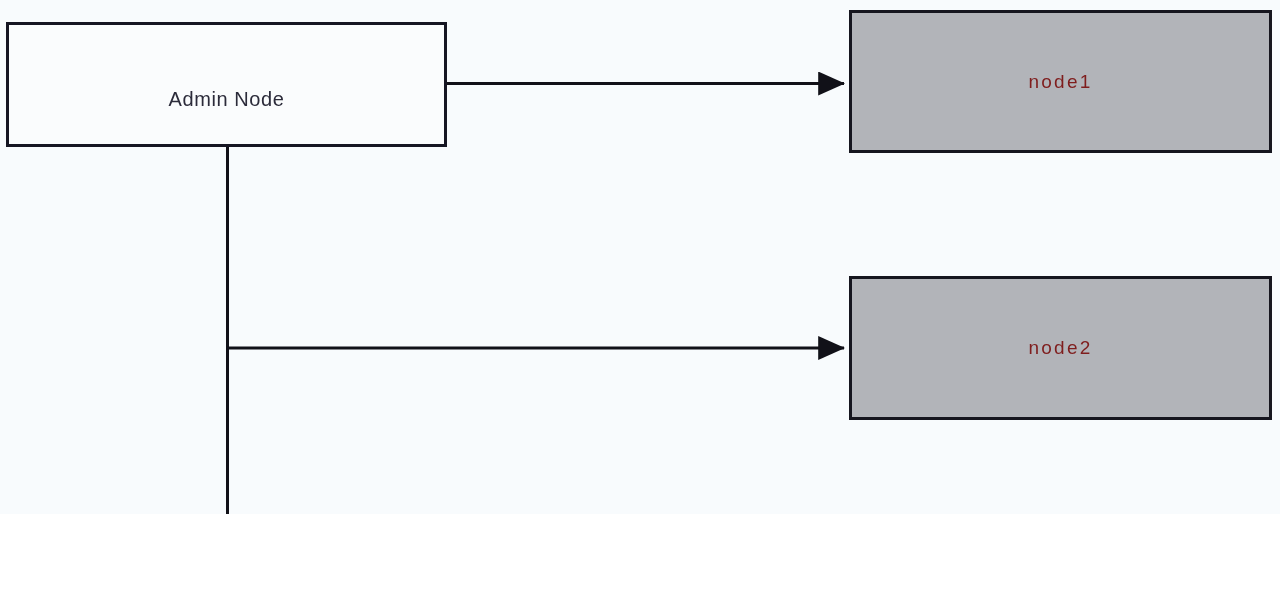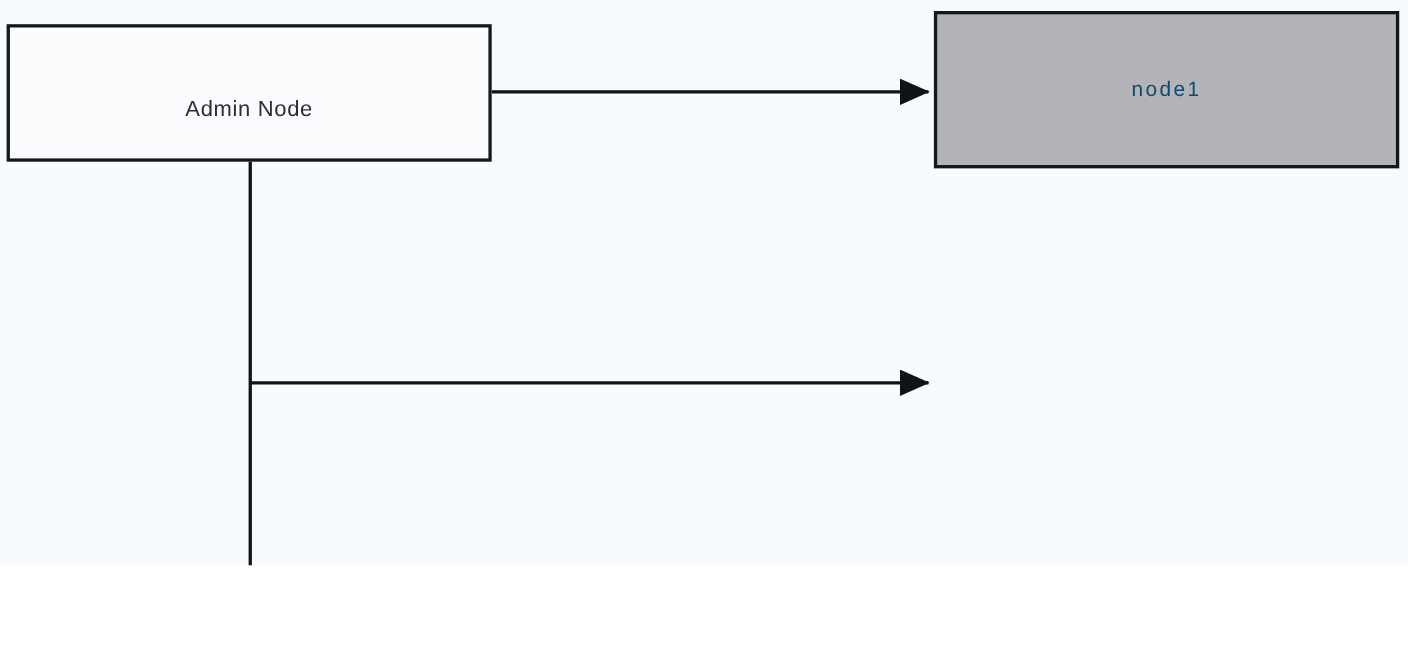--- a/index.html
+++ b/index.html
@@ -53,21 +53,21 @@
   .worker-box {
     left: 849px;
     width: 423px;
     background: #b2b4b9;
     border: 3px solid #16161f;
   }
   .worker-1 { top: 10px;  height: 143px; }
   .worker-2 { top: 276px; height: 144px; }
   .worker-3 { top: 546px; height: 80px; }
   .worker-label {
-    color: #0c4a6e;
+    color: #7f1d1d;
     font-size: 19px;
     letter-spacing: 2.2px;
     font-weight: 400;
   }
 </style>
 </head>
 <body>
 
 <div id="canvas">
 
@@ -88,18 +88,21 @@
   <div class="node-box admin-box">
     <div class="admin-label">
       <span>Admin Node</span>
     </div>
   </div>
 
   <div class="node-box worker-box worker-1">
     <div class="worker-label">node1</div>
   </div>
 
+  <div class="node-box worker-box worker-2">
+    <div class="worker-label">node2</div>
+  </div>
 
   <div class="node-box worker-box worker-3">
     <div class="worker-label"></div>
   </div>
 
 </div>
 
 </body></html>

